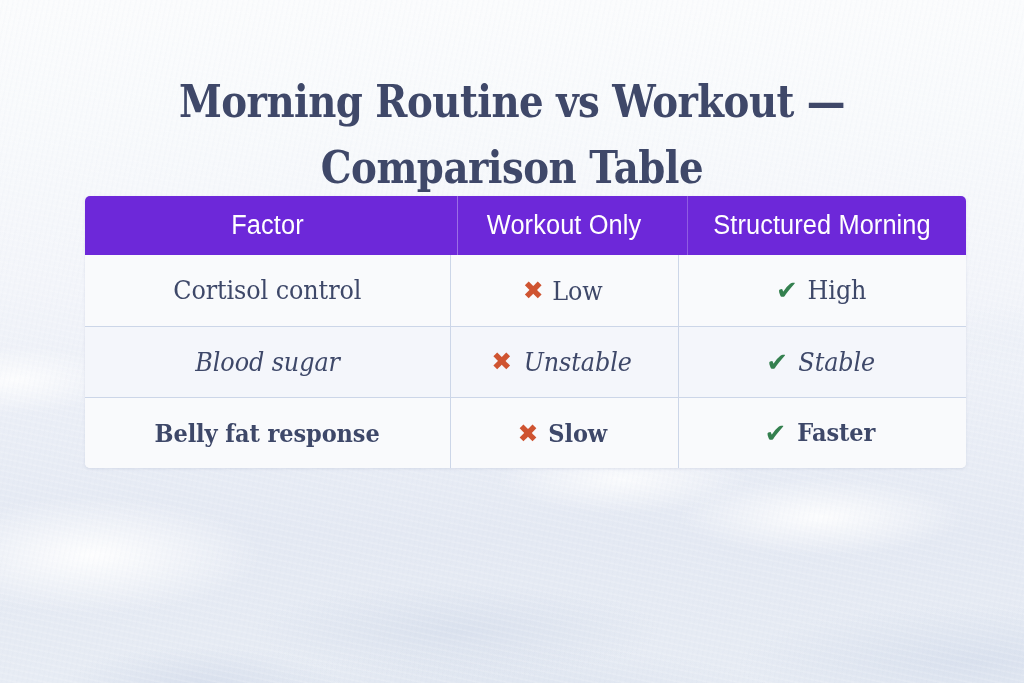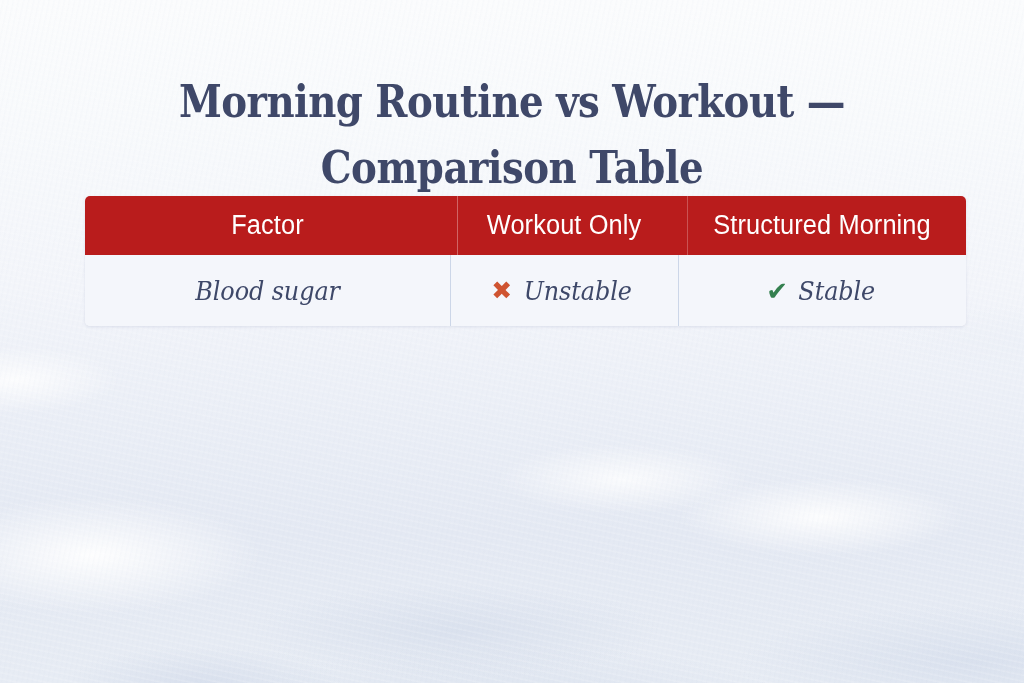--- a/index.html
+++ b/index.html
@@ -105,21 +105,21 @@
     border-collapse: collapse;
     table-layout: fixed;
   }
 
   table.cmp col.c1 { width: 365px; }
   table.cmp col.c2 { width: 228px; }
   table.cmp col.c3 { width: 288px; }
 
   
   thead tr {
-    background: #b91c1c;
+    background: #6d28d9;
   }
 
   thead th {
     height: 59px;
     padding: 0;
     color: #ffffff;
     font-family: "Liberation Sans", sans-serif;
     font-weight: 400;
     font-size: 27px;
     letter-spacing: 0.1px;
@@ -223,20 +223,37 @@
       </colgroup>
       <thead>
         <tr>
           <th>Factor</th>
           <th class="sep">Workout Only</th>
           <th class="sep">Structured Morning</th>
         </tr>
       </thead>
       <tbody>
 
+        <tr class="odd">
+          <td>
+            <span class="factor-label">Cortisol control</span>
+          </td>
+          <td class="sep">
+            <span class="mark-cell">
+              <span class="ico cross">✖</span>
+              <span class="txt">Low</span>
+            </span>
+          </td>
+          <td class="sep">
+            <span class="mark-cell">
+              <span class="ico check">✔</span>
+              <span class="txt">High</span>
+            </span>
+          </td>
+        </tr>
 
         <tr class="even">
           <td>
             <span class="factor-label">Blood sugar</span>
           </td>
           <td class="sep">
             <span class="mark-cell">
               <span class="ico cross">✖</span>
               <span class="txt">Unstable</span>
             </span>
@@ -244,18 +261,35 @@
           <td class="sep">
             <span class="mark-cell">
               <span class="ico check">✔</span>
               <span class="txt">Stable</span>
             </span>
           </td>
         </tr>
 
 
 
+        <tr class="odd last">
+          <td>
+            <span class="factor-label">Belly fat response</span>
+          </td>
+          <td class="sep">
+            <span class="mark-cell">
+              <span class="ico cross">✖</span>
+              <span class="txt">Slow</span>
+            </span>
+          </td>
+          <td class="sep">
+            <span class="mark-cell">
+              <span class="ico check">✔</span>
+              <span class="txt">Faster</span>
+            </span>
+          </td>
+        </tr>
 
       </tbody>
     </table>
   </div>
 
 </div>
 
 </body></html>

